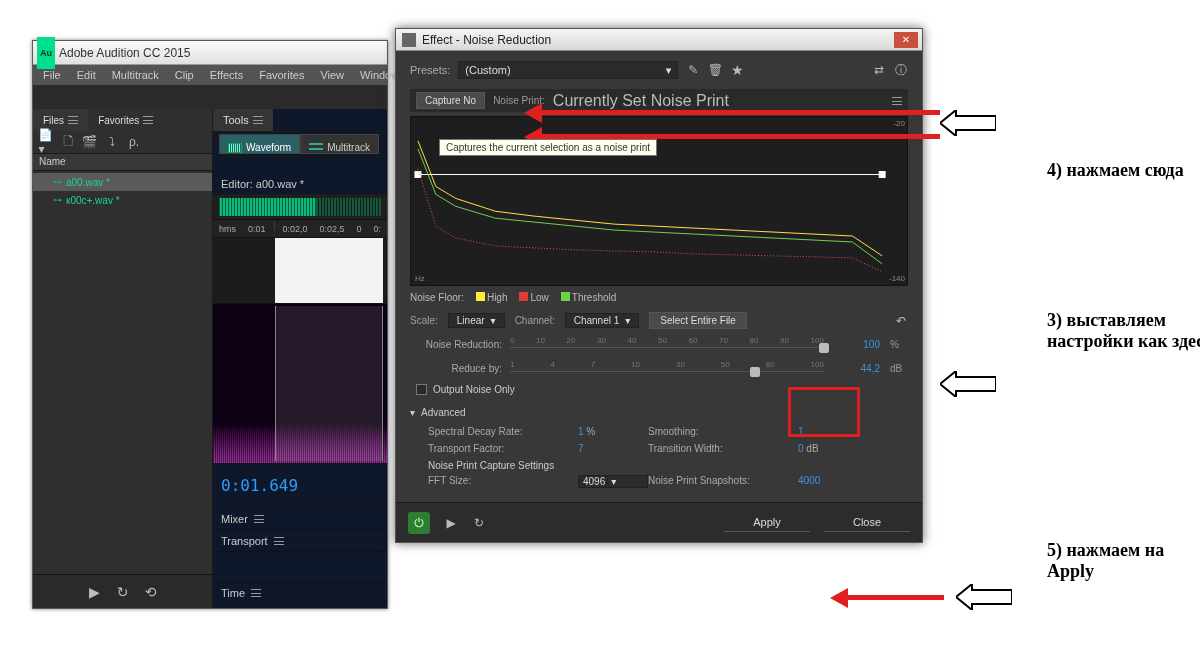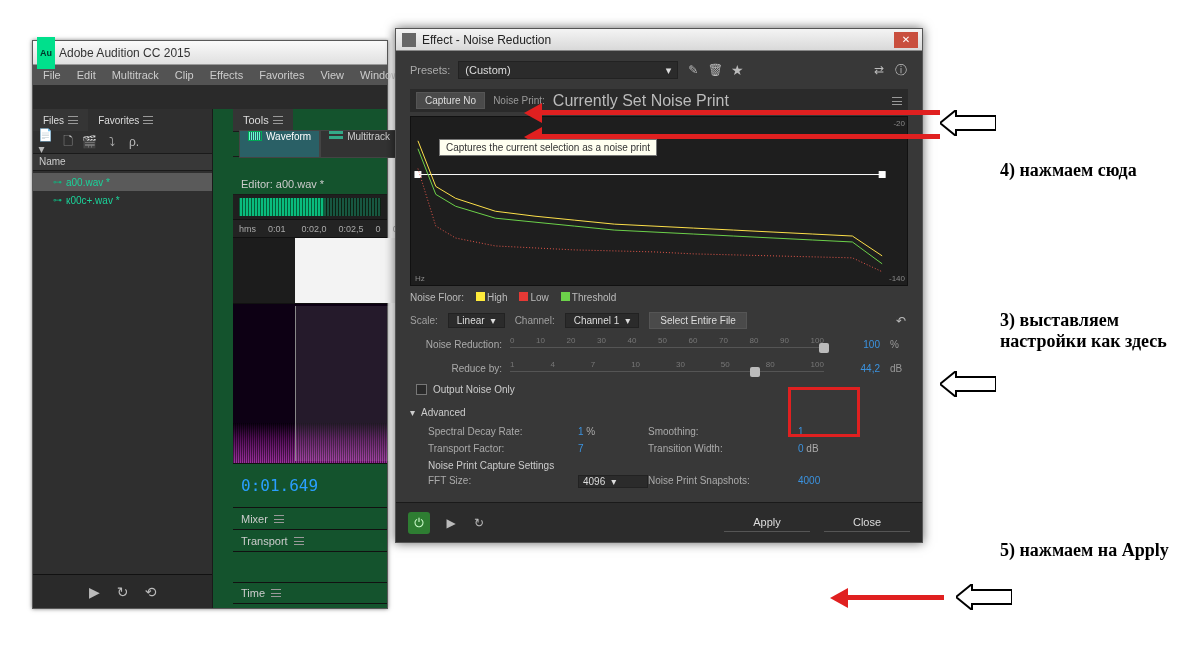--- a/index.html
+++ b/index.html
@@ -12,36 +12,36 @@
 .app-title { font-size:12px; color:#333; }
 
 .menubar { height:20px; background:#535353; display:flex; align-items:center; padding:0 2px; }
 .menu-item { color:#ccc; font-size:11px; padding:2px 8px; cursor:pointer; }
 .panel-tab { color:#ddd; font-size:11px; padding:4px 10px; display:flex; align-items:center; gap:4px; }
 .panel-tab.sel { background:#353535; }
 .hamb { display:inline-block; width:10px; height:8px; border-top:1px solid #999; border-bottom:1px solid #999; position:relative; }
 .hamb::after { content:""; position:absolute; left:0; right:0; top:3px; border-top:1px solid #999; }
 
 .files-panel-left { position:absolute; left:0; top:68px; width:180px; bottom:0; background:#2f2f2f; border-right:1px solid #1a1a1a; }
-.tools-panel-right { position:absolute; left:180px; top:68px; right:0; bottom:0; background:#14532d;padding-left:20px; }
+.tools-panel-right { position:absolute; left:180px; top:68px; right:0; bottom:0; background:#0f172a; }
 
 .files-tabs { height:22px; display:flex; }
 .files-tabs .panel-tab { font-size:10px; }
 .files-toolbar { height:22px; display:flex; align-items:center; gap:8px; padding:0 6px; }
 .tb-icon { width:14px; height:14px; color:#bbb; font-size:12px; display:inline-flex; align-items:center; justify-content:center; cursor:pointer; }
 
 .name-header { height:18px; padding:2px 6px; background:#383838; color:#ccc; font-size:10px; border-top:1px solid #1a1a1a; border-bottom:1px solid #1a1a1a; }
 .file-list { padding:2px 0; }
 .file-item { display:flex; align-items:center; height:18px; padding:0 10px 0 20px; font-size:10px; color:#1bd39a; gap:4px; }
 .file-item.sel { background:#5a5a5a; }
 .wave-ic { color:#0fb47e; font-size:9px; }
 
 .tools-tabs { height:22px; display:flex; }
 .view-toggle { height:26px; display:flex; align-items:center; gap:0; padding:0 6px; border-top:1px solid #1a1a1a; border-bottom:1px solid #1a1a1a; }
-.vt-btn { height:28px; display:flex; align-items:flex-start; padding:0 8px; font-size:10px; color:#ccc; gap:4px; border:1px solid #444; background:#333; cursor:pointer; }
+.vt-btn { height:20px; display:flex; align-items:flex-end; padding:0 8px; font-size:10px; color:#ccc; gap:4px; border:1px solid #444; background:#333; cursor:pointer; }
 .vt-btn.sel { background:#2a6066; color:#fff; }
 .vt-ic { width:14px; height:10px; display:inline-block; }
 .vt-wave { background:repeating-linear-gradient(90deg,#6fc,#6fc 1px,transparent 1px,transparent 2px); border:1px solid #0a5; }
 .vt-mt { background:linear-gradient(180deg,#3a8 25%,transparent 25%,transparent 50%,#3a8 50%,#3a8 75%,transparent 75%); }
 
 .editor-label { height:22px; display:flex; align-items:center; padding:0 8px; color:#ccc; font-size:11px; border-bottom:1px solid #1a1a1a; }
 .editor-row1 { height:25px; background:#1f1f1f; position:relative; border-bottom:1px solid #111; }
 .mini-wave { position:absolute; left:6px; top:3px; right:6px; height:18px; background:linear-gradient(90deg, rgba(0,220,155,.7) 0 60%, rgba(0,220,155,.25) 60% 100%); filter:contrast(140%); }
 .mini-wave::after { content:""; position:absolute; inset:0; background:repeating-linear-gradient(90deg, rgba(0,0,0,.4) 0 1px, transparent 1px 3px); }
 
@@ -124,21 +124,21 @@
 .adv-grid .v { color:#3b93e0; }
 .cap-set { margin-top:6px; }
 .cap-set .t { color:#ccc; margin-bottom:4px; }
 
 .fx-footer { height:40px; background:#2c2c2c; border-top:1px solid #1a1a1a; display:flex; align-items:center; padding:0 12px; gap:14px; margin-top:10px; }
 .power-btn { width:22px; height:22px; border-radius:3px; background:#2e7d32; color:#d0ffd0; display:flex; align-items:center; justify-content:center; font-size:12px; cursor:pointer; }
 .fx-footer .spacer { flex:1; }
 .fx-apply, .fx-closeb { width:86px; text-align:center; color:#ddd; font-size:11px; padding:3px 0; cursor:pointer; border-bottom:1px solid #555; }
 
 
-.anno { position:absolute; font-family:"Times New Roman",serif; font-weight:bold; font-size:18px; color:#000; }
+.anno { position:absolute; font-family:"Times New Roman",serif; font-weight:bold; font-size:18px; color:#000;margin-left:47px; }
 .hollow-arrow-l { position:absolute; width:56px; height:26px; }
 .hollow-arrow-l svg { width:100%; height:100%; }
 </style>
 </head>
 <body>
 
 <div class="app-window">
   <div class="app-titlebar">
     <div class="au-logo">Au</div>
     <div class="app-title">Adobe Audition CC 2015</div>

